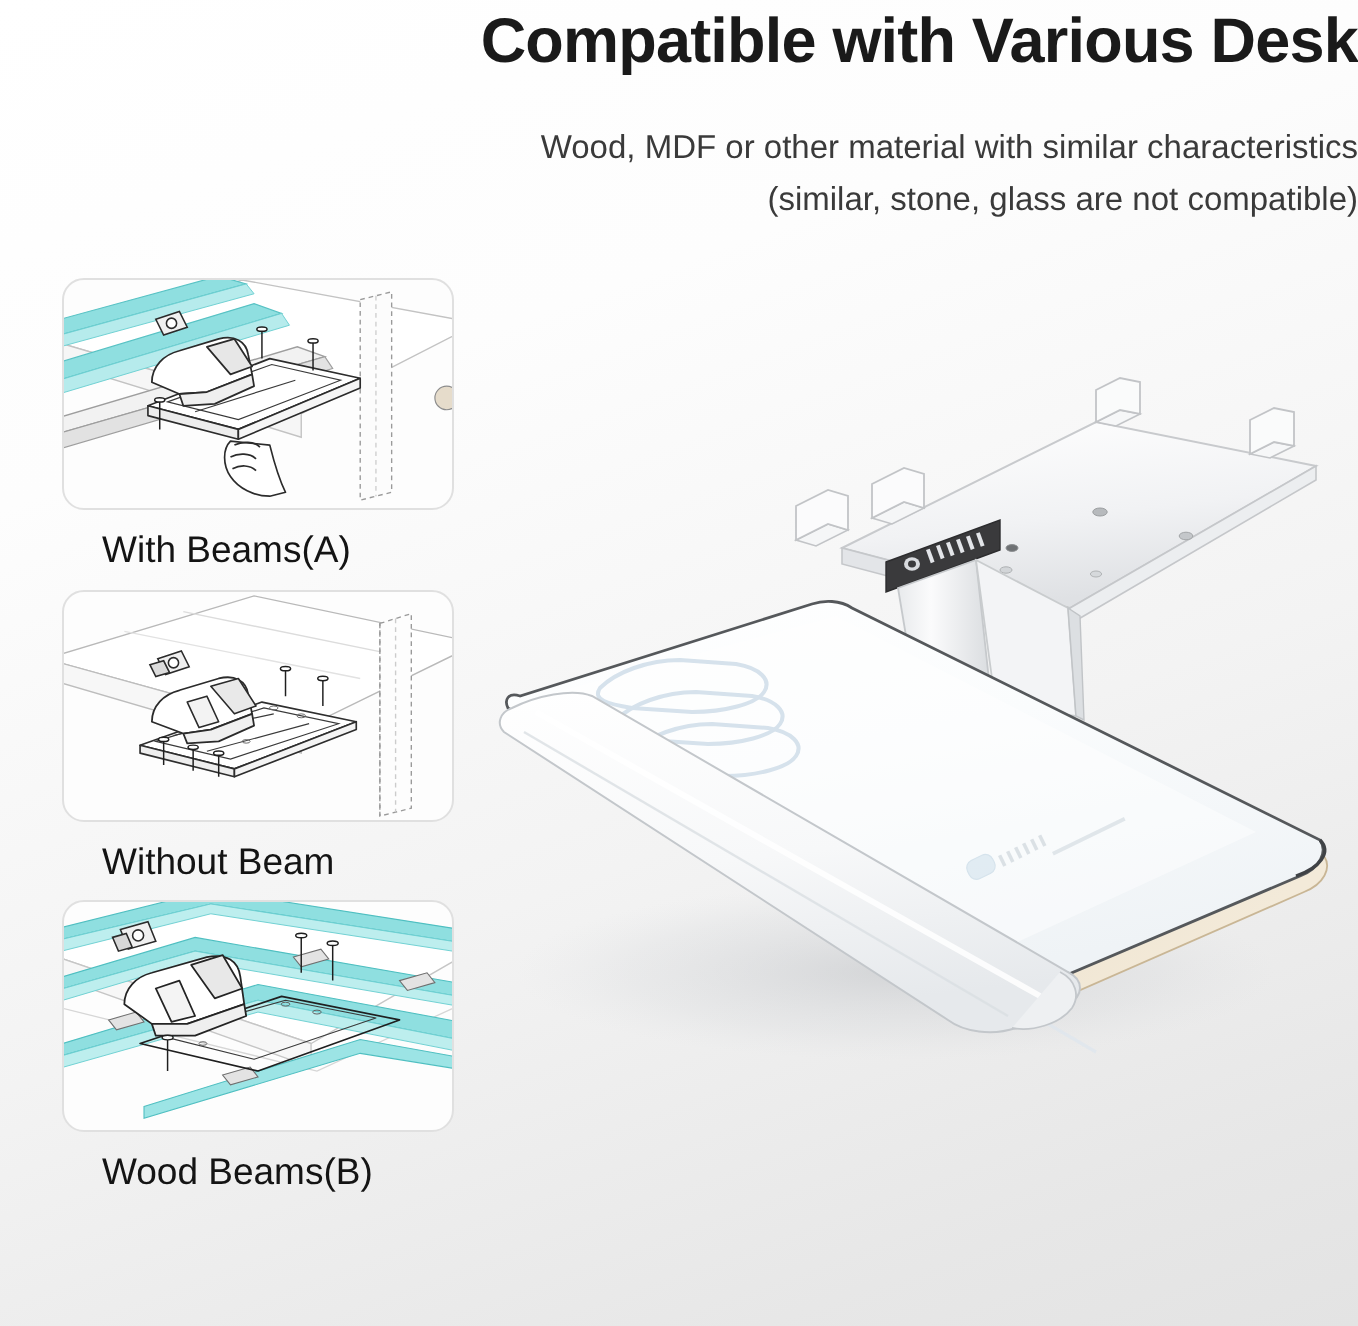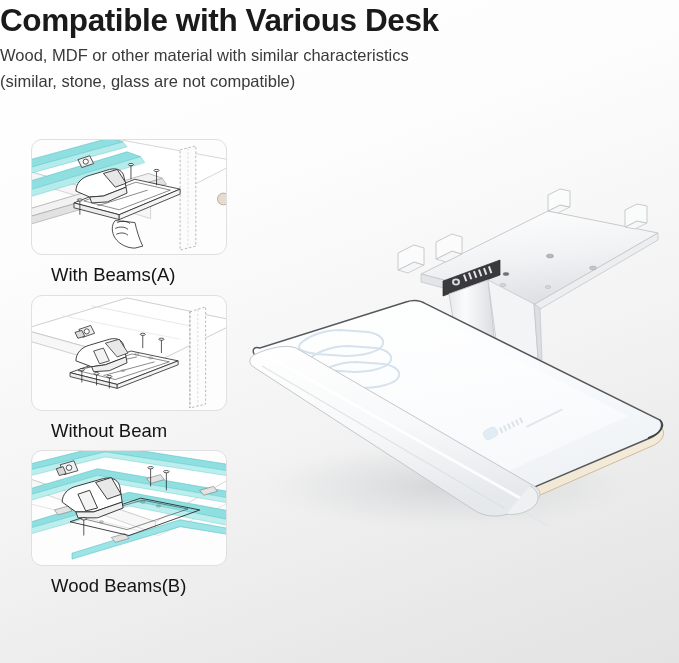--- a/index.html
+++ b/index.html
@@ -13,40 +13,40 @@
   body {
     font-family: "Liberation Sans", sans-serif;
     background: linear-gradient(160deg, #ffffff 0%, #fdfdfd 28%, #f3f3f3 60%, #e7e7e7 88%, #e3e3e3 100%);
     position: relative;
     color: #1d1d1d;
   }
 
   
   #header {
     padding-top: 2px;
-    text-align: left;
+    text-align: right;
   }
 
   #headline {
     font-size: 31.5px;
     font-weight: 700;
     letter-spacing: -0.4px;
     color: #1a1a1a;
     line-height: 1.15;
     white-space: nowrap;
   }
 
   .sub-line {
     font-size: 16.5px;
     font-weight: 400;
     color: #3a3a3a;
     line-height: 1.55;
     white-space: nowrap;
   }
-  #subline-1 { margin-top: 5px; }
+  #subline-1 { margin-top: 24px; }
 
   
   #panel-column {
     position: absolute;
     left: 31px;
     top: 139px;
     width: 196px;
   }
 
   .panel-block { margin-bottom: 10px; }

